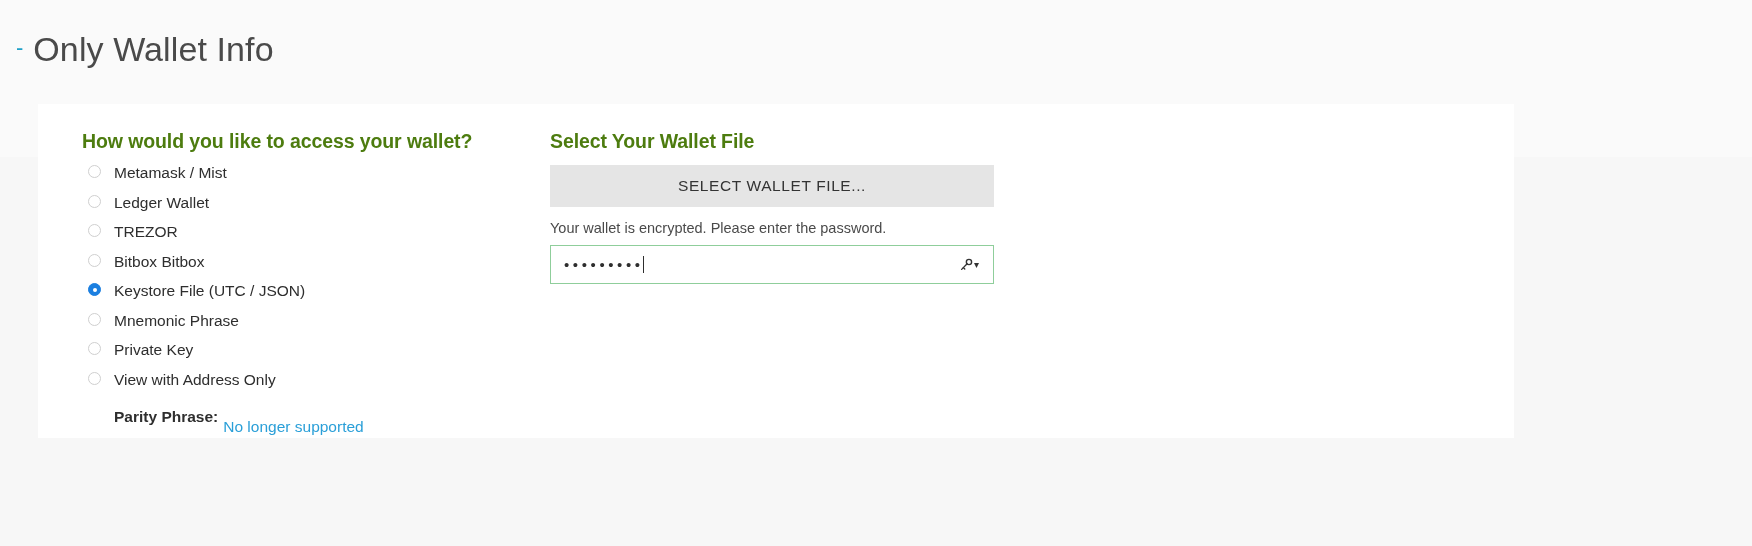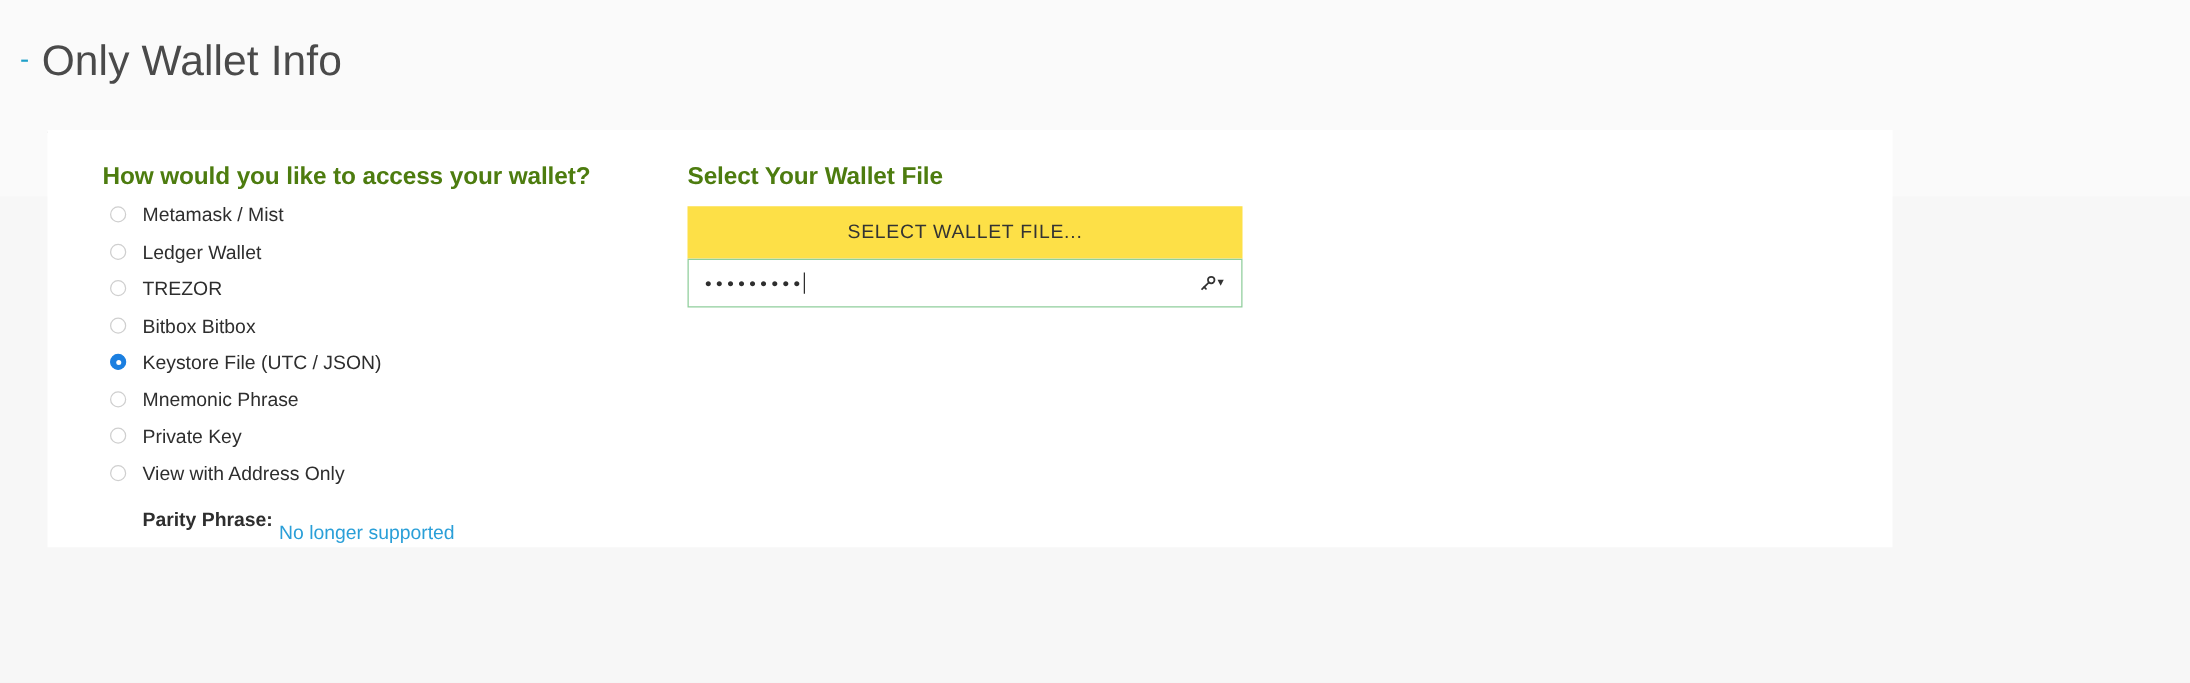--- a/index.html
+++ b/index.html
@@ -128,21 +128,21 @@
     font-size: 15.5px;
     font-weight: bold;
     color: #2e2e2e;
     margin-right: 5px;
   }
   .parity-link { font-size: 15.5px; margin-top: 21px; }
   
   .select-file-btn {
     width: 444px;
     height: 42px;
-    background: #fde047;
+    background: #e5e5e5;
     border: none;
     color: #333333;
     font-size: 15.5px;
     letter-spacing: 0.6px;
     font-family: "Liberation Sans", sans-serif;
     cursor: pointer;
     display: flex;
     align-items: center;
     justify-content: center;
   }
@@ -273,20 +273,21 @@
         <span class="parity-label">Parity Phrase:</span>
         <a class="link parity-link">No longer supported</a>
       </div>
     </div>
 
     <div class="col-mid">
       <h2 class="col-head">Select Your Wallet File</h2>
 
       <button class="select-file-btn">SELECT WALLET FILE...</button>
 
+      <div class="encrypted-note">Your wallet is encrypted. Please enter the password.</div>
 
       <div class="pw-wrap">
         <span class="pw-dots"><span>•••••••••</span><span class="caret"></span></span>
         <span class="pw-toggle">
           <svg width="14" height="14" viewBox="0 0 16 16" aria-hidden="true">
             <circle cx="11.4" cy="4.6" r="3.0" fill="none" stroke="#333" stroke-width="1.6"></circle>
             <path d="M9.3 6.7 L3.0 13.0" stroke="#333" stroke-width="1.6" stroke-linecap="round" fill="none"></path>
             <path d="M5.0 11.0 L6.6 12.6" stroke="#333" stroke-width="1.6" stroke-linecap="round" fill="none"></path>
           </svg>
           <span class="chev">▾</span>

